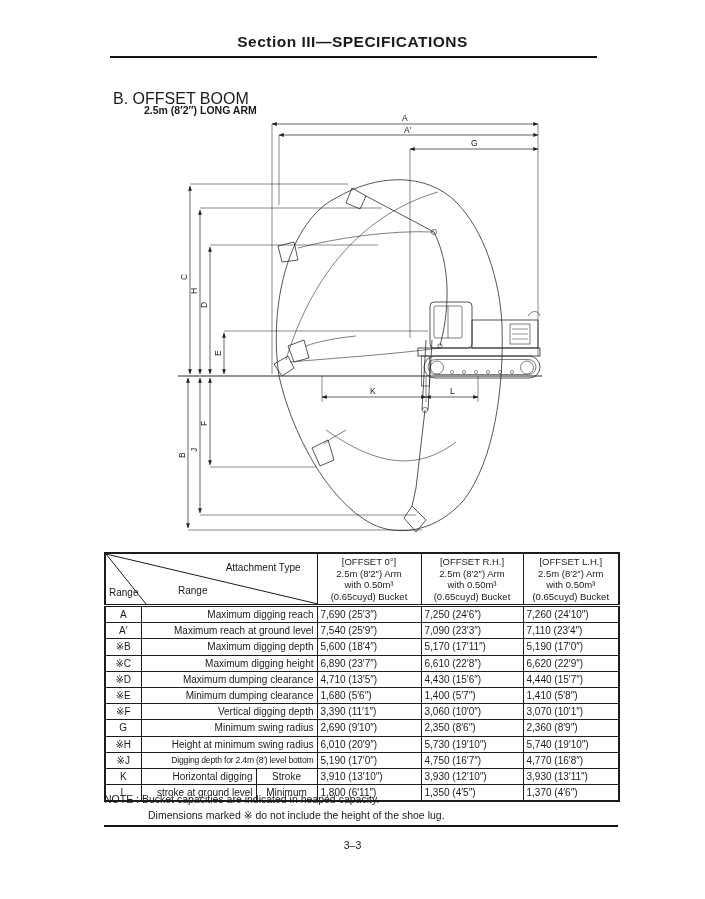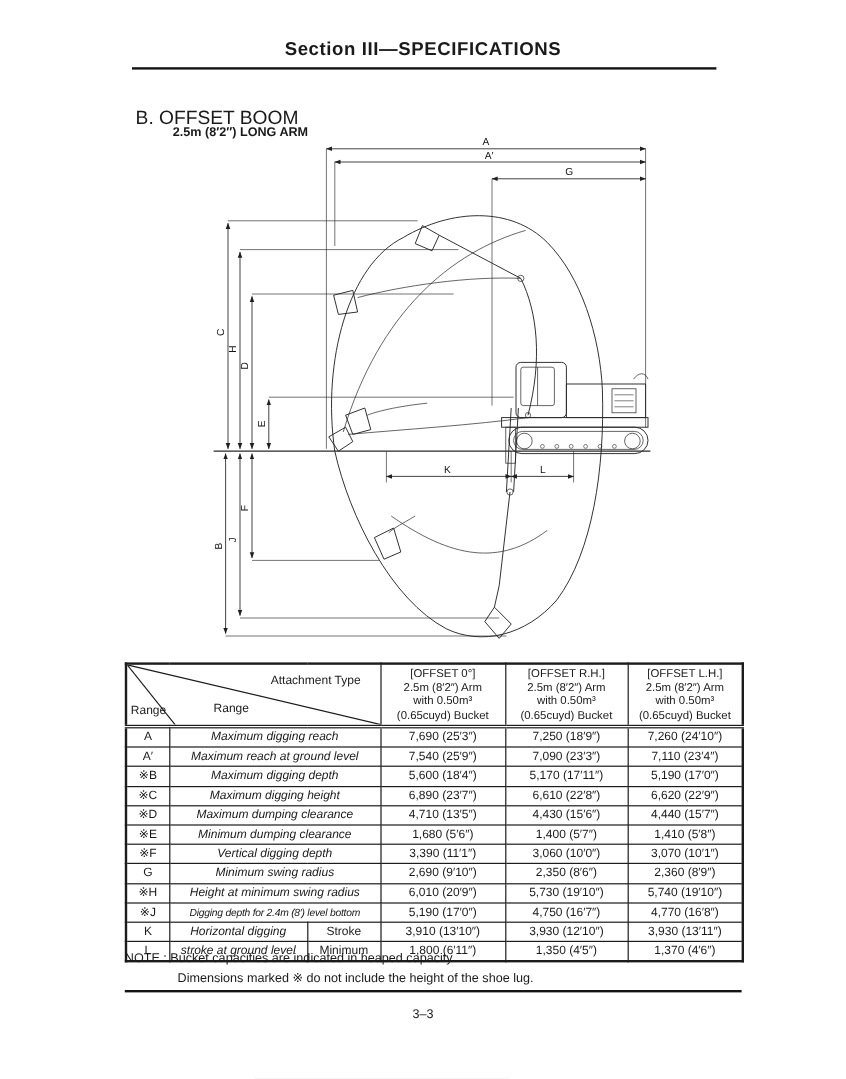--- a/index.html
+++ b/index.html
@@ -23,24 +23,24 @@
               overflow:hidden;white-space:nowrap;font-weight:normal;}
   .spec-table{border:2px solid #1c1c1c;}
   .hdr th{border-bottom:3px double #1c1c1c;height:50px;}
   .corner{position:relative;padding:0;}
   .corner .at{position:absolute;top:8px;right:16px;font-size:10px;}
   .corner .rg{position:absolute;top:31px;left:72px;font-size:10px;}
   .corner .it{position:absolute;top:33px;left:3px;font-size:10px;}
   .corner svg{position:absolute;top:0;left:0;}
   .vhead{text-align:center;font-size:9.5px;line-height:11.5px;vertical-align:middle;}
   .item{text-align:center;}
-  .lbl{text-align:center;font-style:italic;}
+  .lbl{text-align:right;}
   .lbl.tight{font-size:8.6px;letter-spacing:-0.2px;}
   .sub{text-align:center;}
-  .val{text-align:center;}
+  .val{}
   .mtop{border-bottom-style:none;}
   .mbot{border-top-style:none;}
   
   .note1{position:absolute;top:793px;left:104px;font-size:10.5px;}
   .note2{position:absolute;top:809px;left:148px;font-size:10.5px;}
   .bottom-rule{position:absolute;top:825px;left:104px;width:514px;height:2.2px;background:#141414;}
   .page-num{position:absolute;top:839px;left:0;width:705px;text-align:center;font-size:10.5px;}
 </style>
 </head>
 <body>
@@ -198,21 +198,21 @@
             <div>with 0.50m³</div>
             <div>(0.65cuyd) Bucket</div>
           </th>
         </tr>
     </thead>
     <tbody id="spec-tbody">
         <tr>
           <td class="item">A</td>
           <td class="lbl" colspan="2">Maximum digging reach</td>
           <td class="val">7,690 (25′3″)</td>
-          <td class="val">7,250 (18′9″)</td>
+          <td class="val">7,250 (24′6″)</td>
           <td class="val">7,260 (24′10″)</td>
         </tr>
         <tr>
           <td class="item">A′</td>
           <td class="lbl" colspan="2">Maximum reach at ground level</td>
           <td class="val">7,540 (25′9″)</td>
           <td class="val">7,090 (23′3″)</td>
           <td class="val">7,110 (23′4″)</td>
         </tr>
         <tr>

